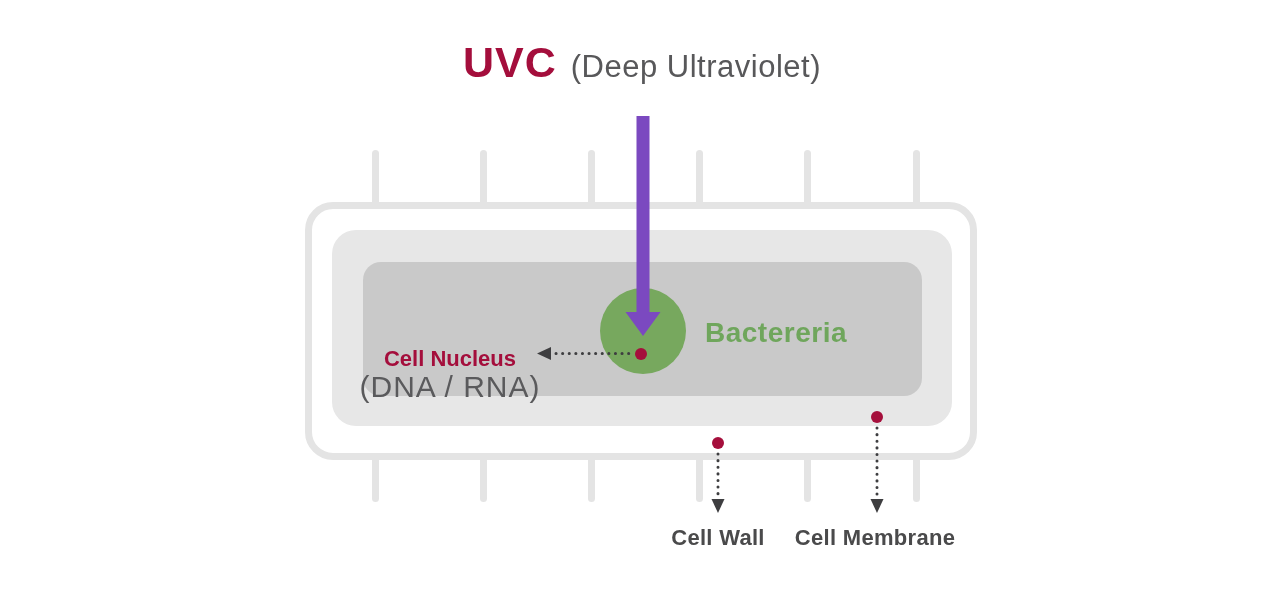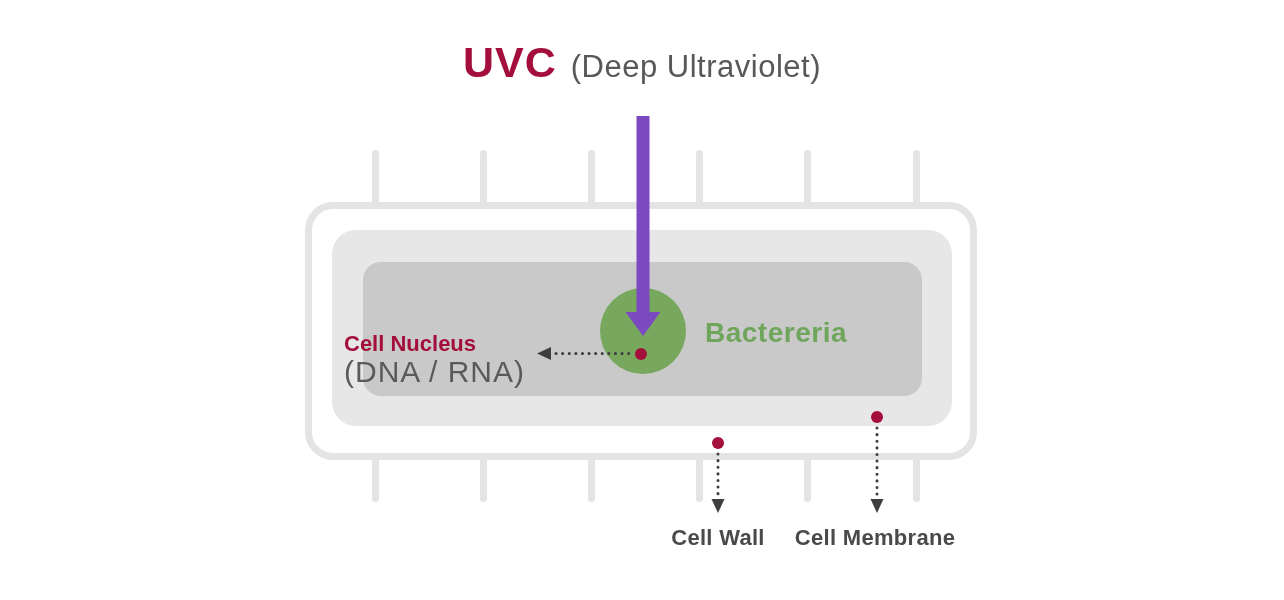--- a/index.html
+++ b/index.html
@@ -64,22 +64,22 @@
   
   .marker-dot{
     position:absolute; width:12px; height:12px; border-radius:50%;
     background:#A50F3C; z-index:7;
   }
   .dot-nucleus{ left:635px; top:348px; }
   .dot-wall{ left:712px; top:437px; }
   .dot-membrane{ left:871px; top:411px; }
   
   .nucleus-label-block{
-    position:absolute; left:344px; top:331px; width:212px;
-    z-index:8;
+    position:absolute; left:344px; top:346px; width:212px;
+    text-align:center; z-index:8;
   }
   .nucleus-label-main{
     font-size:22px; font-weight:bold; color:#A40E3C; line-height:26px;
   }
   .nucleus-label-sub{
     font-size:30px; font-weight:400; color:#5A5A5C; line-height:29px; letter-spacing:1px;
   }
   .bottom-label{
     position:absolute; top:525px; text-align:center; z-index:8;
     font-size:22px; font-weight:bold; color:#4A4A4B; letter-spacing:0.3px;

